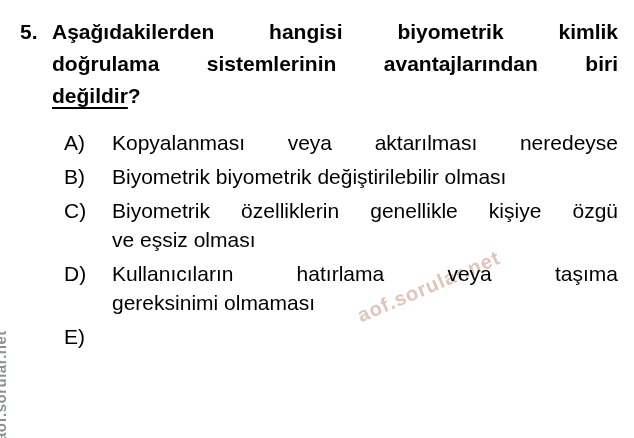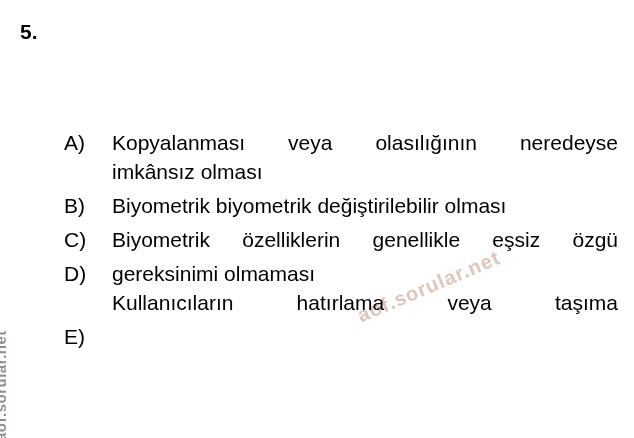--- a/index.html
+++ b/index.html
@@ -96,43 +96,46 @@
 </style>
 </head>
 <body>
 
 <div class="wm-diag">aof.sorular.net</div>
 
 <div class="wm-left">aof.sorular.net</div>
 
 <div class="question">
   <span class="q-number">5.</span>
+  <div class="line j">Aşağıdakilerden hangisi biyometrik kimlik</div>
+  <div class="line j">doğrulama sistemlerinin avantajlarından biri</div>
+  <div class="line"><span class="underlined">değildir</span><span>?</span></div>
 </div>
 
 <div class="options">
 
   <div class="option">
     <span class="opt-letter">A)</span>
-    <div class="line j">Kopyalanması veya olasılığının neredeyse</div>
-    <div class="line">imkânsız olması</div>
+    <div class="line j">Kopyalanması veya aktarılması neredeyse</div>
   </div>
 
   <div class="option">
     <span class="opt-letter">B)</span>
     <div class="line">Biyometrik biyometrik değiştirilebilir olması</div>
   </div>
 
   <div class="option">
     <span class="opt-letter">C)</span>
-    <div class="line j">Biyometrik özelliklerin genellikle eşsiz özgü</div>
+    <div class="line j">Biyometrik özelliklerin genellikle kişiye özgü</div>
+    <div class="line">ve eşsiz olması</div>
   </div>
 
   <div class="option">
     <span class="opt-letter">D)</span>
+    <div class="line j">Kullanıcıların hatırlama veya taşıma</div>
     <div class="line">gereksinimi olmaması</div>
-    <div class="line j">Kullanıcıların hatırlama veya taşıma</div>
   </div>
 
   <div class="option">
     <span class="opt-letter">E)</span>
   </div>
 
 </div>
 
 </body></html>

